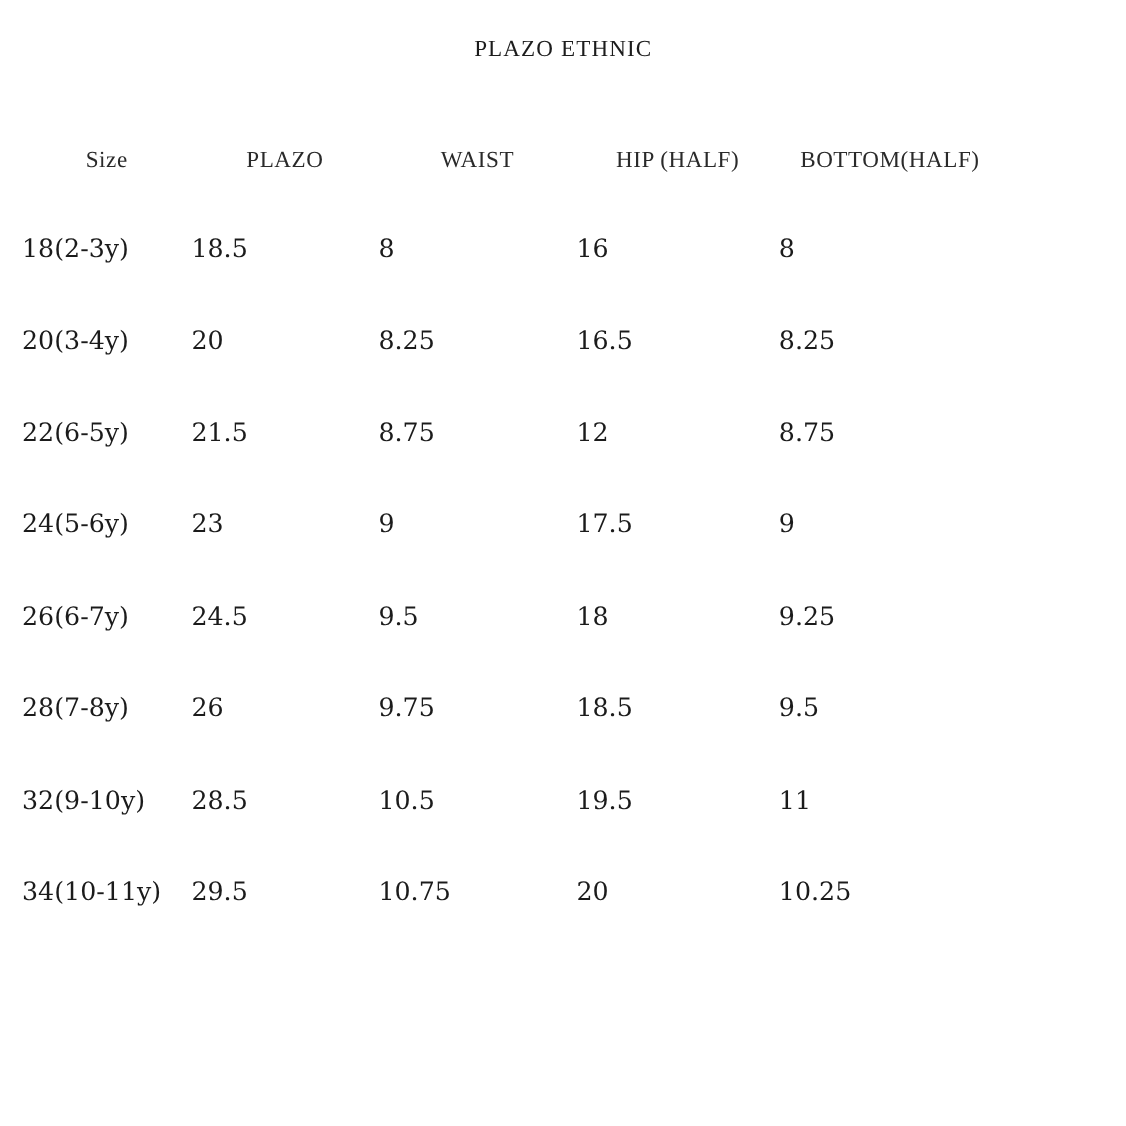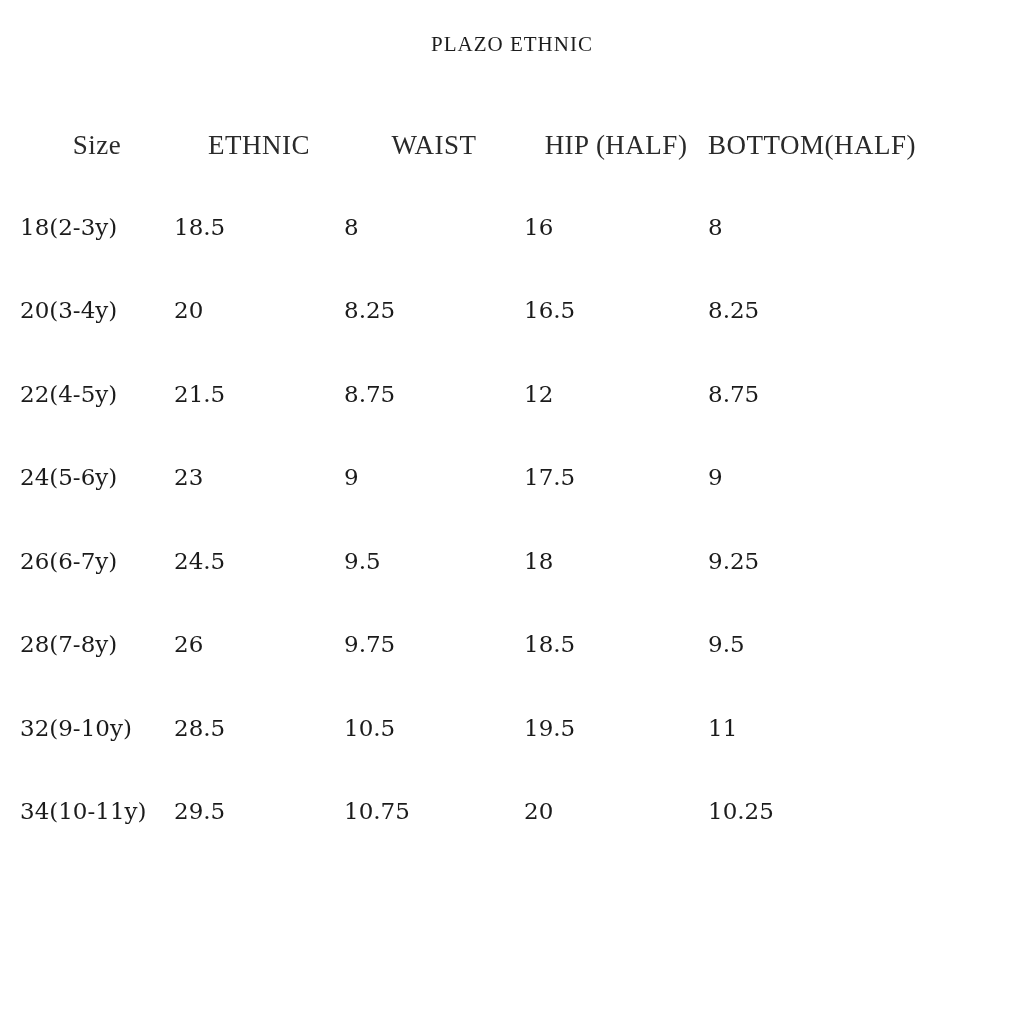--- a/index.html
+++ b/index.html
@@ -36,21 +36,21 @@
     table-layout: fixed;
     border: none;
   }
   col.c1 { width: 154px; }
   col.c2 { width: 170px; }
   col.c3 { width: 180px; }
   col.c4 { width: 184px; }
   col.c5 { width: 202px; }
   thead th {
     height: 80px;
-    font-size: 27px;
+    font-size: 21px;
     font-weight: 400;
     letter-spacing: 0.5px;
     text-align: center;
     vertical-align: middle;
     color: #2a2a2a;
     font-family: "Liberation Serif", serif;
     padding: 0;
   }
   tbody td {
     height: 83.5px;
@@ -70,21 +70,21 @@
   <colgroup>
     <col class="c1">
       <col class="c2">
       <col class="c3">
       <col class="c4">
       <col class="c5">
   </colgroup>
   <thead>
     <tr>
       <th>Size</th>
-      <th>ETHNIC</th>
+      <th>PLAZO</th>
       <th>WAIST</th>
       <th>HIP (HALF)</th>
       <th>BOTTOM(HALF)</th>
     </tr>
   </thead>
   <tbody>
       <tr>
         <td>18(2-3y)</td>
         <td>18.5</td>
         <td>8</td>
@@ -92,21 +92,21 @@
         <td>8</td>
       </tr>
       <tr>
         <td>20(3-4y)</td>
         <td>20</td>
         <td>8.25</td>
         <td>16.5</td>
         <td>8.25</td>
       </tr>
       <tr>
-        <td>22(4-5y)</td>
+        <td>22(6-5y)</td>
         <td>21.5</td>
         <td>8.75</td>
         <td>12</td>
         <td>8.75</td>
       </tr>
       <tr>
         <td>24(5-6y)</td>
         <td>23</td>
         <td>9</td>
         <td>17.5</td>

